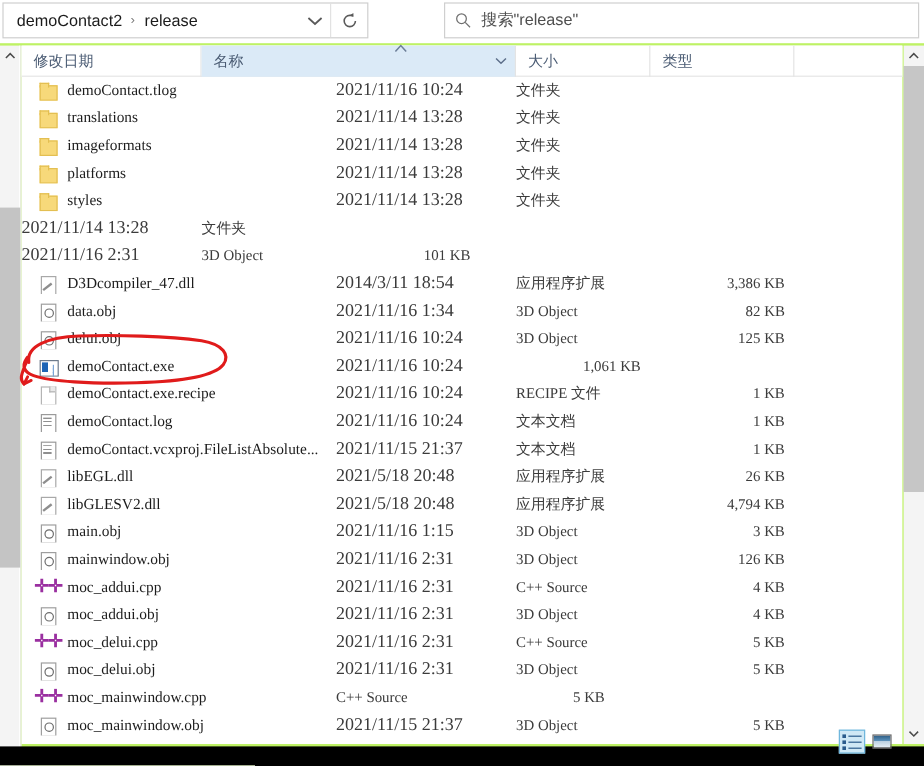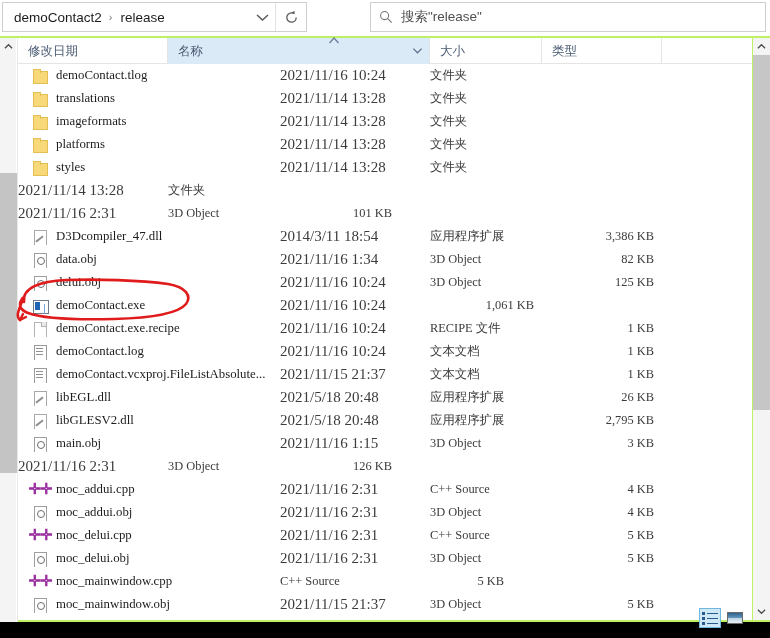--- a/index.html
+++ b/index.html
@@ -633,32 +633,36 @@
           <div class="cell-type">应用程序扩展</div>
           <div class="cell-size">26 KB</div>
         </div>
         <div class="row">
           <div class="cell-name">
             <span class="icon ic-dll"></span>
             <span class="nm">libGLESV2.dll</span>
           </div>
           <div class="cell-date">2021/5/18 20:48</div>
           <div class="cell-type">应用程序扩展</div>
-          <div class="cell-size">2,795 KB</div>
+          <div class="cell-size">4,794 KB</div>
         </div>
         <div class="row">
           <div class="cell-name">
             <span class="icon ic-obj"></span>
             <span class="nm">main.obj</span>
           </div>
           <div class="cell-date">2021/11/16 1:15</div>
           <div class="cell-type">3D Object</div>
           <div class="cell-size">3 KB</div>
         </div>
         <div class="row">
+          <div class="cell-name">
+            <span class="icon ic-obj"></span>
+            <span class="nm">mainwindow.obj</span>
+          </div>
           <div class="cell-date">2021/11/16 2:31</div>
           <div class="cell-type">3D Object</div>
           <div class="cell-size">126 KB</div>
         </div>
         <div class="row">
           <div class="cell-name">
             <span class="icon ic-cpp">✛✛</span>
             <span class="nm">moc_addui.cpp</span>
           </div>
           <div class="cell-date">2021/11/16 2:31</div>

